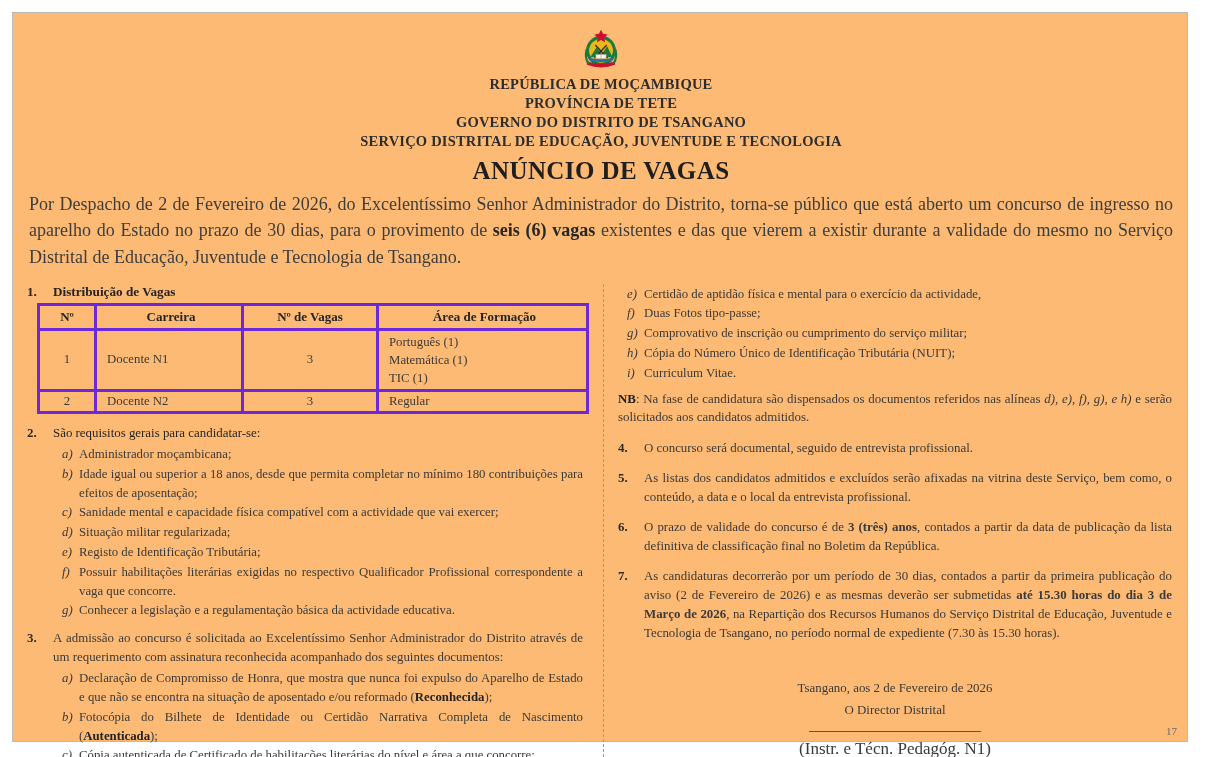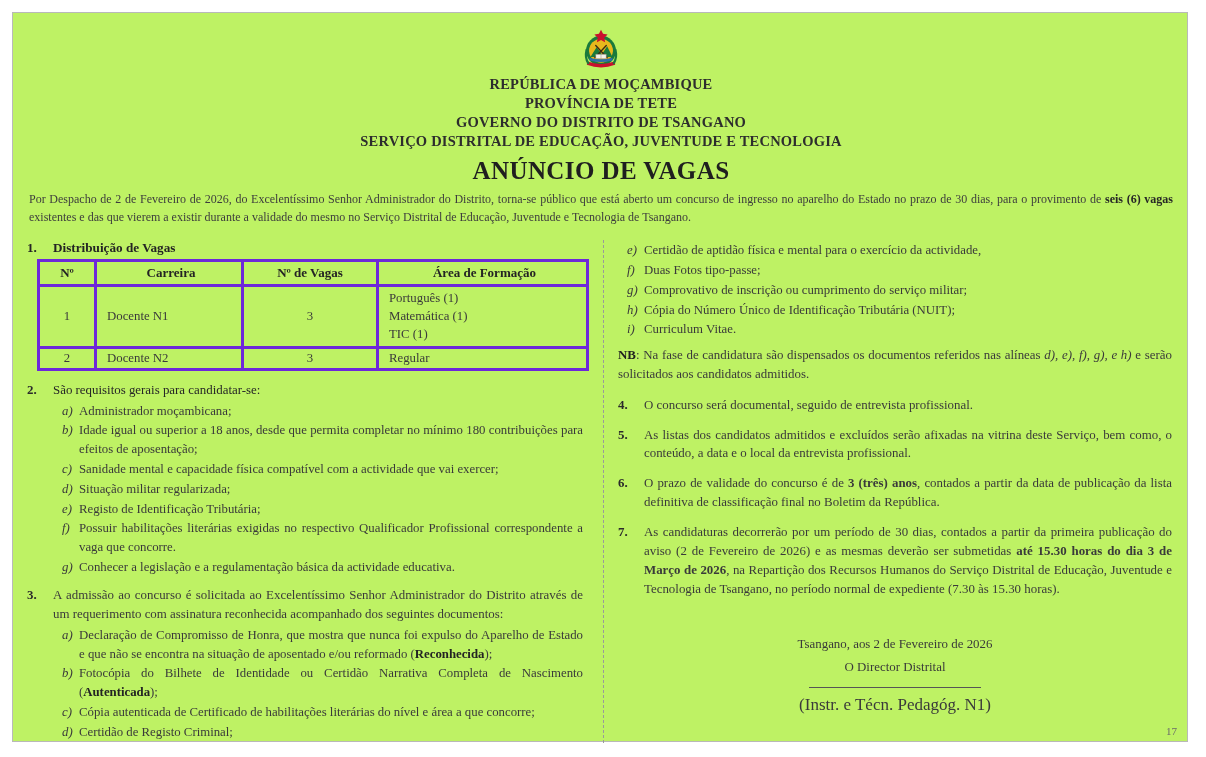--- a/index.html
+++ b/index.html
@@ -15,21 +15,21 @@
     overflow: hidden;
   }
   .page {
     position: absolute;
     left: 12px;
     top: 12px;
     width: 1176px;
     height: 730px;
     border: 1px solid #b9b9b9;
     box-sizing: border-box;
-    background: #bef264;
+    background: #fdba74;
   }
   .inner {
     position: absolute;
     left: 14px;
     top: 8px;
     width: 1148px;
     height: 712px;
   }
 
   
@@ -52,21 +52,21 @@
     font-weight: bold;
     font-size: 25px;
     letter-spacing: 0.4px;
     margin-top: 7px;
     margin-bottom: 6px;
     color: #1f1f1f;
   }
 
   
   .intro {
-    font-size: 12px;
+    font-size: 18px;
     line-height: 1.45;
     text-align: justify;
     color: #3d3d3d;
     margin-top: 4px;
     padding: 0 2px;
   }
   .intro b { font-weight: bold; color: #262626; }
 
   
   .columns {

